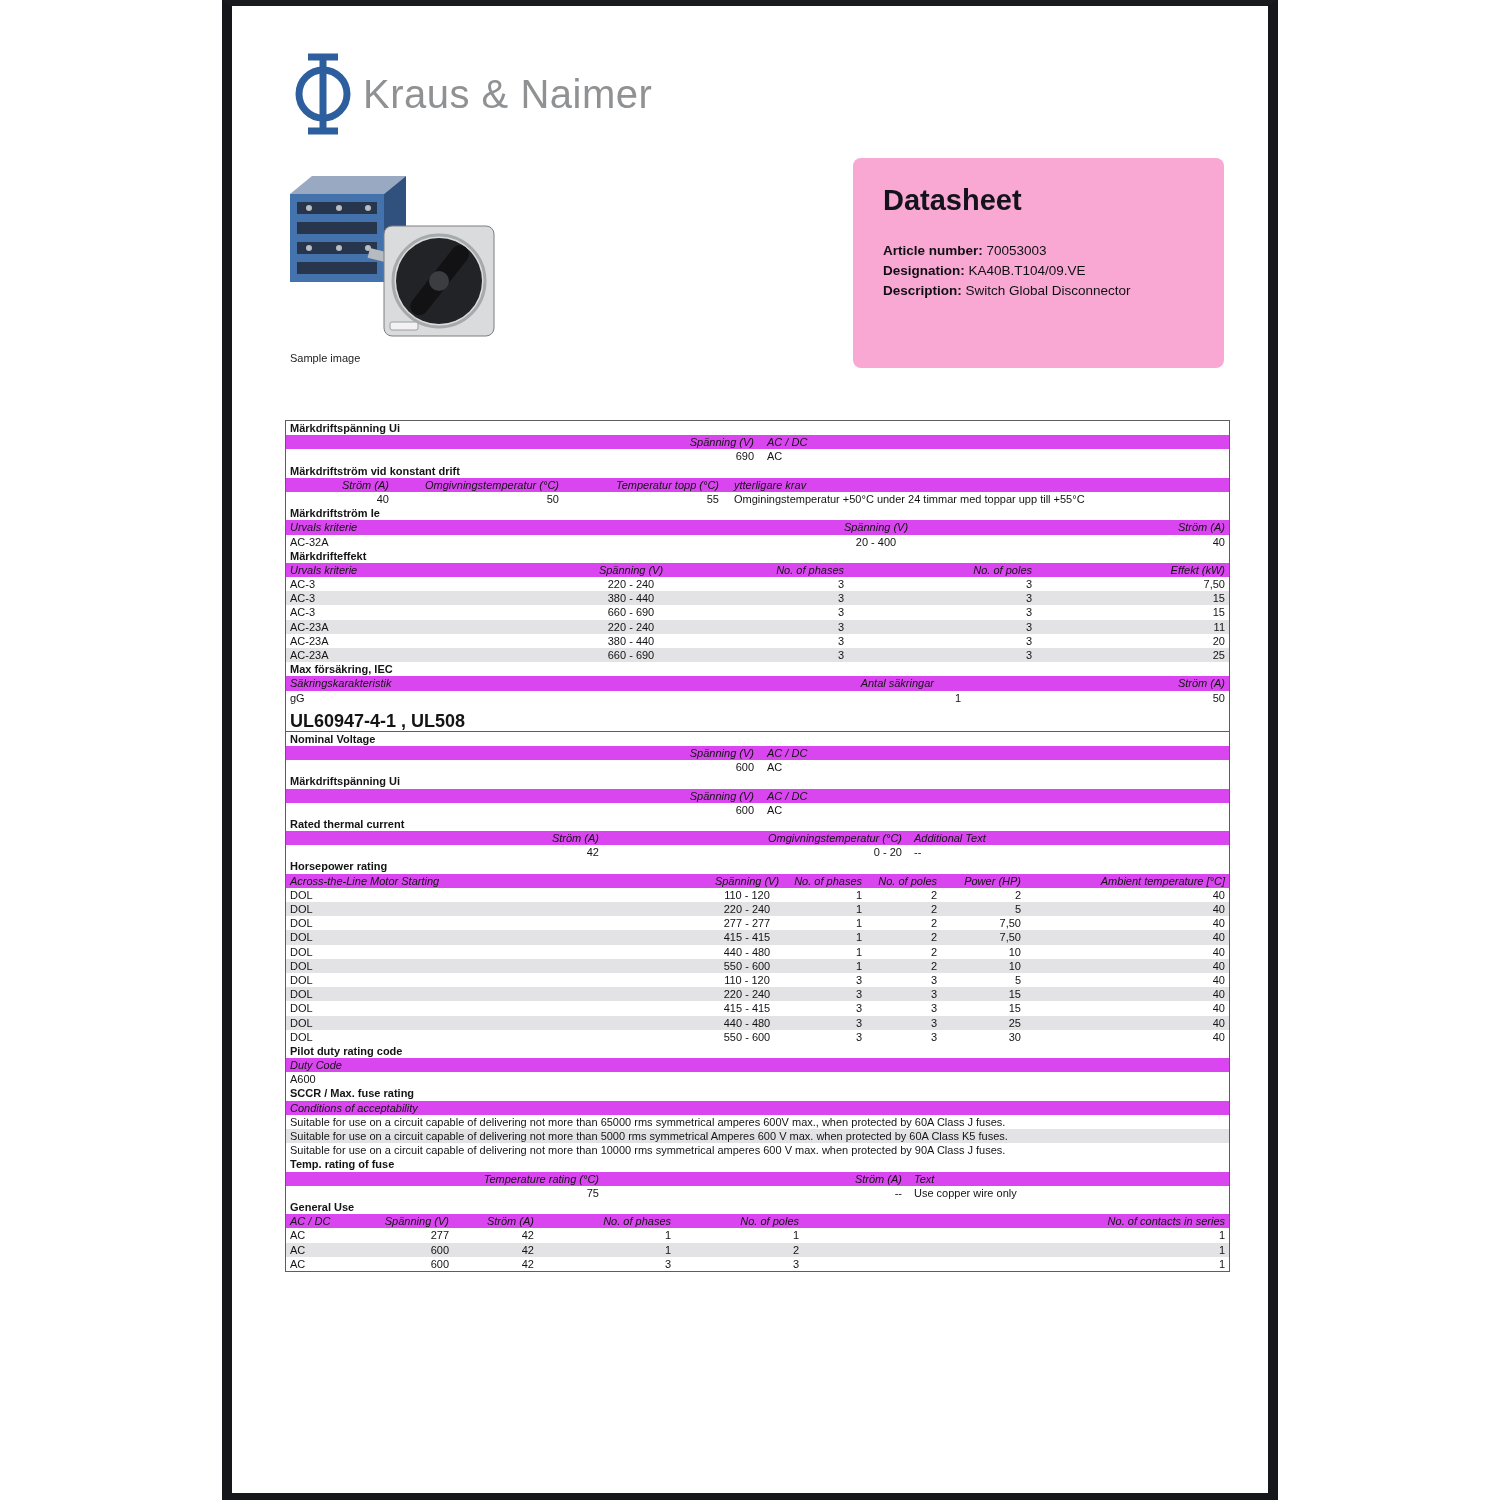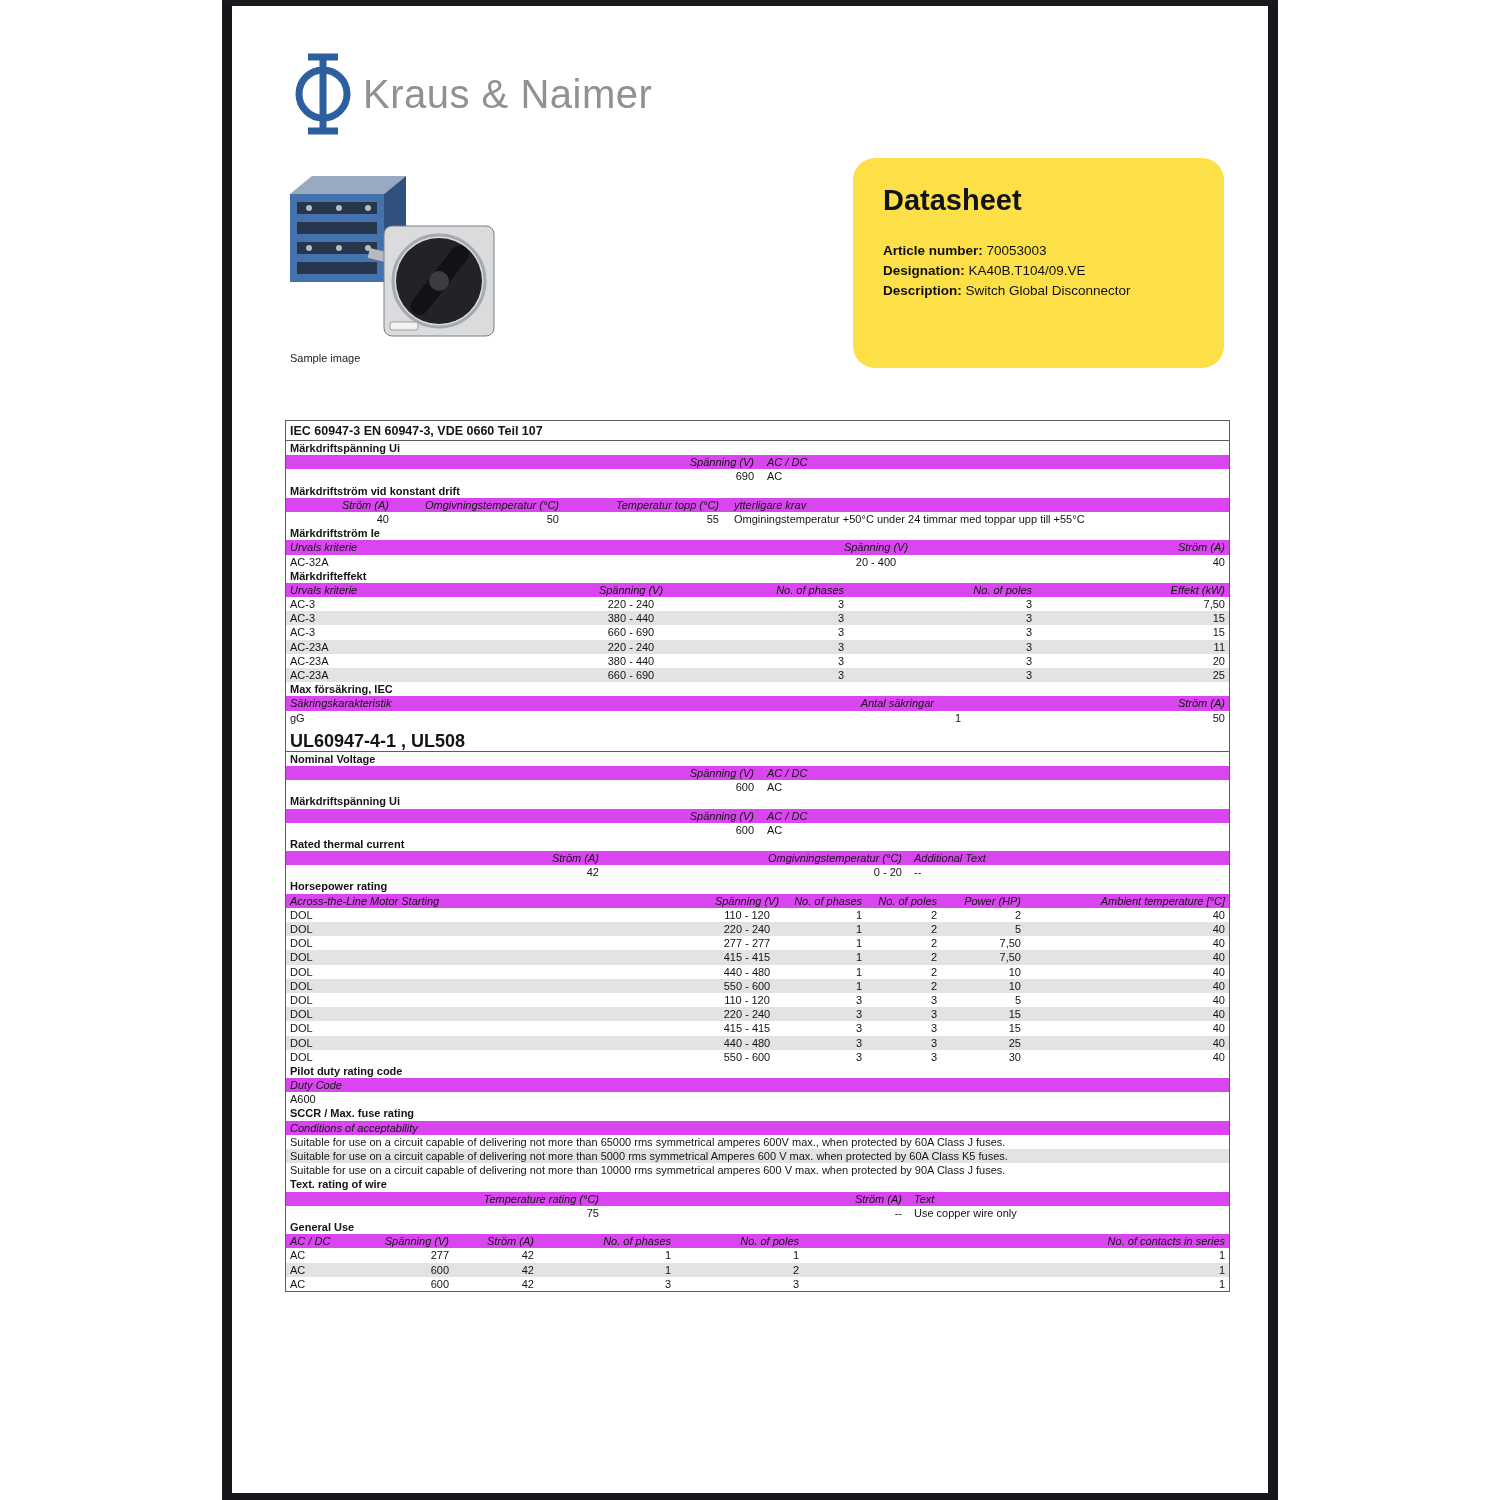--- a/index.html
+++ b/index.html
@@ -11,21 +11,21 @@
 
   
   .logo{position:absolute;left:55px;top:46px;display:flex;align-items:center;gap:4px}
   .brand{font-size:40px;color:#8f9193;letter-spacing:.5px}
 
   
   .photo{position:absolute;left:52px;top:158px}
   .caption{position:absolute;left:58px;top:346px;font-size:11px;color:#222}
 
   
-  .card{position:absolute;left:621px;top:152px;width:371px;height:210px;background:#fde047;border-radius:22px;padding:26px 30px}
+  .card{position:absolute;left:621px;top:152px;width:371px;height:210px;background:#f9a8d4;border-radius:8px;padding:26px 30px}
   .card-title{font-size:29px;color:#13131b;font-weight:700;margin-bottom:24px}
   .field{font-size:13.5px;line-height:20px;color:#101014}
   .field .fl{font-weight:700}
 
   
   .table{position:absolute;left:53px;top:414px;width:945px;border:1px solid #5c5d5f;font-size:11px;color:#141414}
   .tr{position:relative;height:14.2px;line-height:14.2px}
   .c{position:absolute;top:0;white-space:nowrap}
   .sec-title{height:20px;line-height:20px;font-weight:700;font-size:12.5px;border-bottom:1px solid #5c5d5f}
   .tall{height:27px;border-bottom:1px solid #5c5d5f;font-weight:700;font-size:18px}
@@ -107,23 +107,20 @@
       <span class="fv">KA40B.T104/09.VE</span>
     </div>
     <div class="field">
       <span class="fl">Description:</span>
       <span class="fv">Switch Global Disconnector</span>
     </div>
   </div>
 
   <div class="table">
 
-    <div class="tr sec-title">
-        <span class="c cl">IEC 60947-3 EN 60947-3, VDE 0660 Teil 107</span>
-      </div>
 
     <div class="tr hd">
         <span class="c cl">Märkdriftspänning Ui</span>
       </div>
     <div class="tr gh">
       <span class="c ui-1">Spänning (V)</span>
       <span class="c ui-2">AC / DC</span>
     </div>
     <div class="tr">
       <span class="c ui-1">690</span>
@@ -395,21 +392,21 @@
         </div>
         <div class="tr">
           <span class="c cl">Suitable for use on a circuit capable of delivering not more than 5000 rms symmetrical Amperes 600 V max. when protected by 60A Class K5 fuses.</span>
         </div>
         <div class="tr">
           <span class="c cl">Suitable for use on a circuit capable of delivering not more than 10000 rms symmetrical amperes 600 V max. when protected by 90A Class J fuses.</span>
         </div>
     </div>
 
     <div class="tr hd">
-        <span class="c cl">Text. rating of wire</span>
+        <span class="c cl">Temp. rating of fuse</span>
       </div>
     <div class="tr gh">
       <span class="c th-1">Temperature rating (°C)</span>
       <span class="c th-2">Ström (A)</span>
       <span class="c th-3">Text</span>
     </div>
     <div class="tr">
       <span class="c th-1">75</span>
       <span class="c th-2">--</span>
       <span class="c th-3">Use copper wire only</span>

